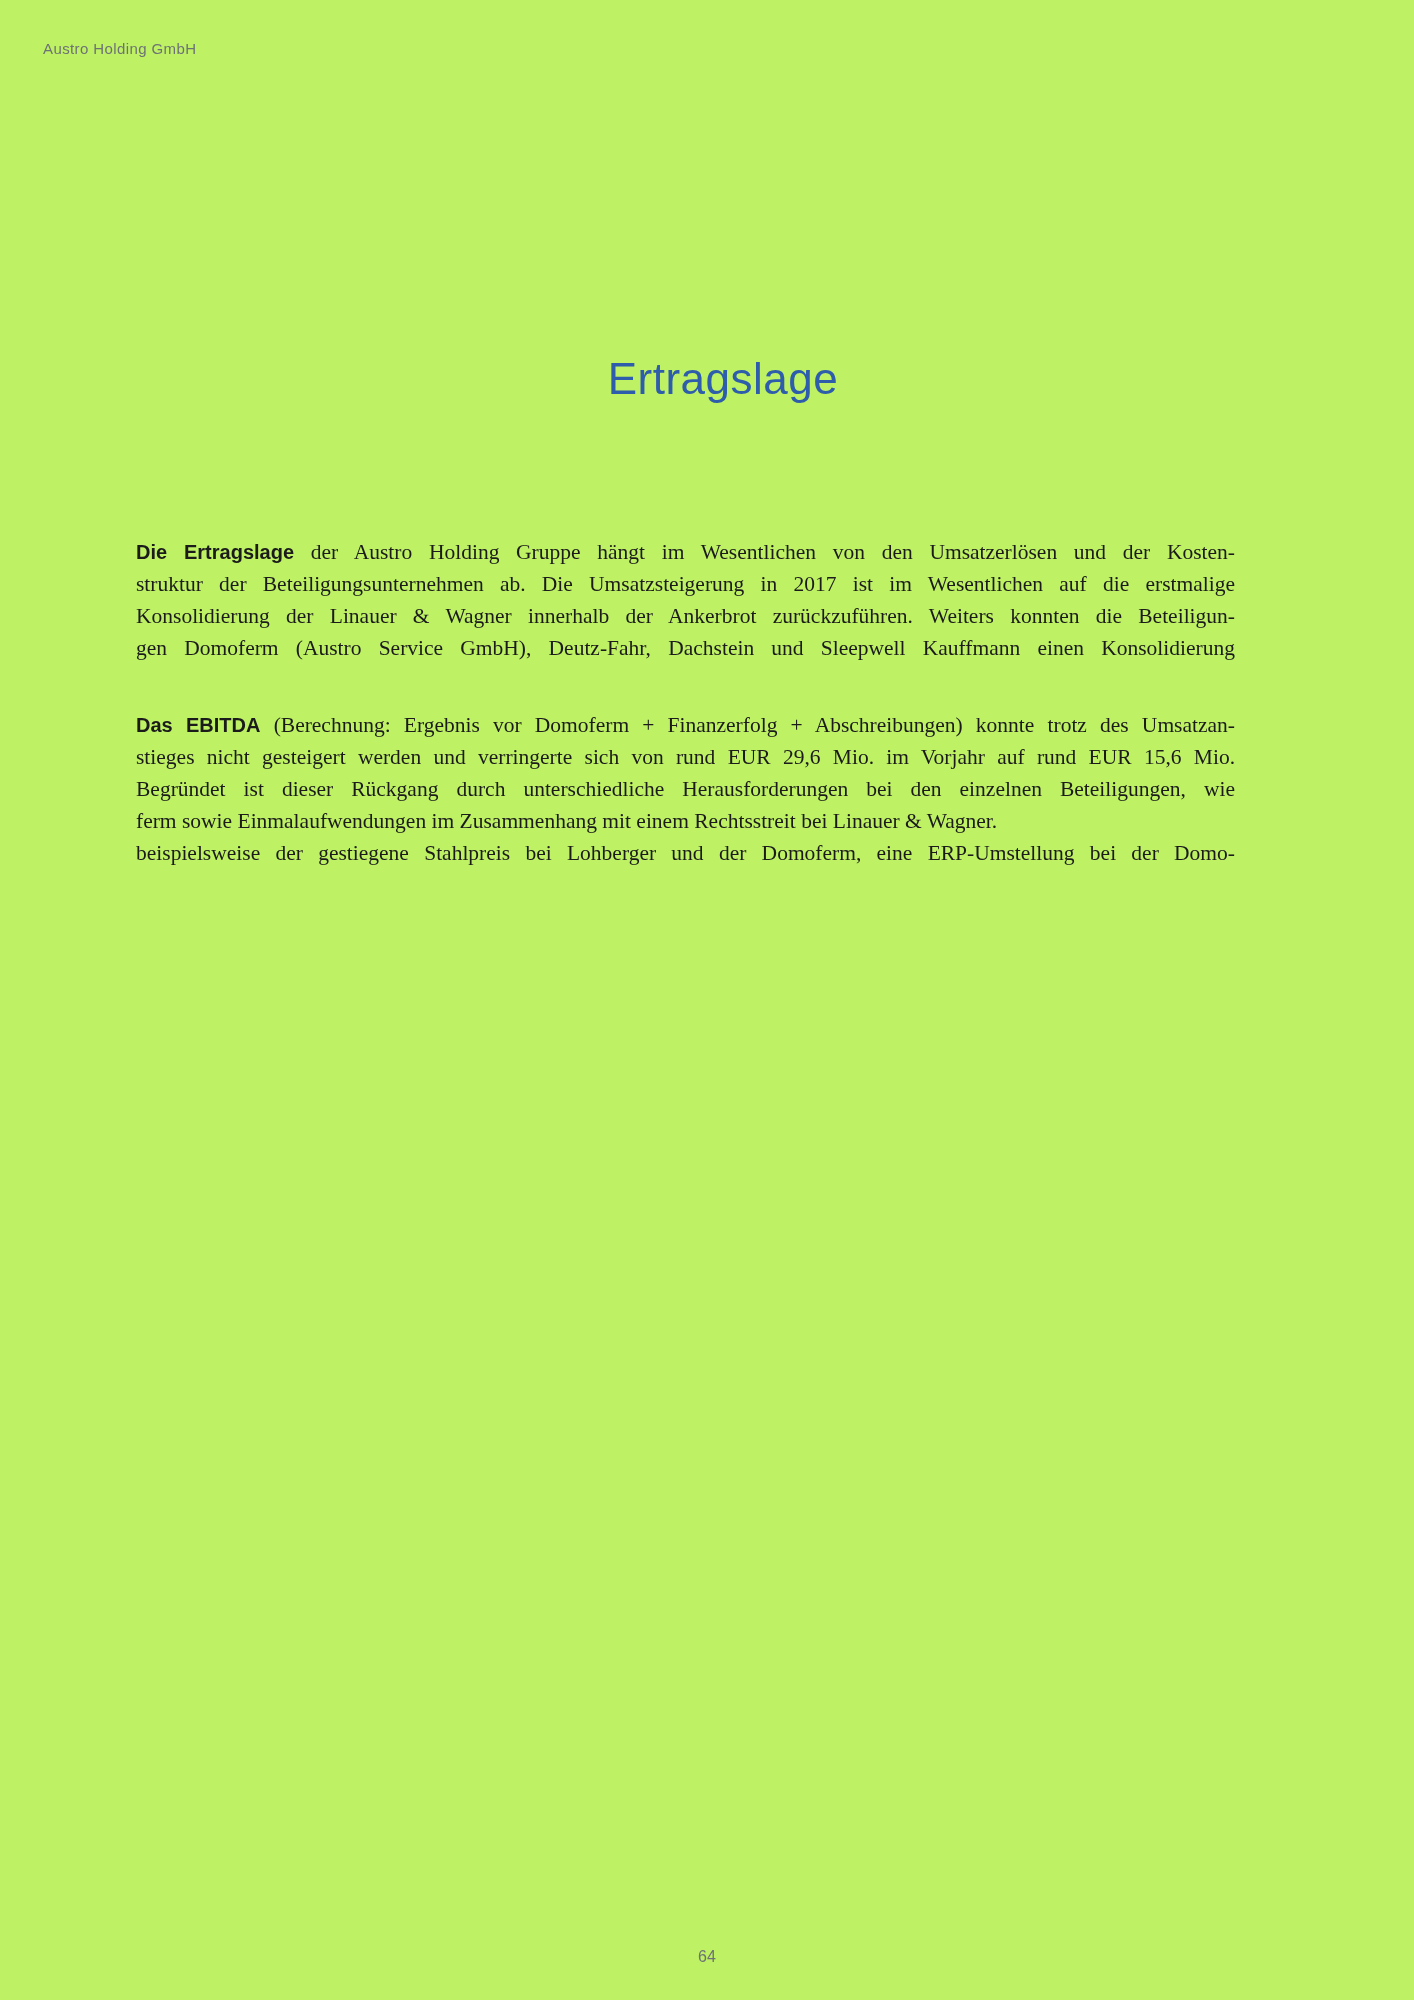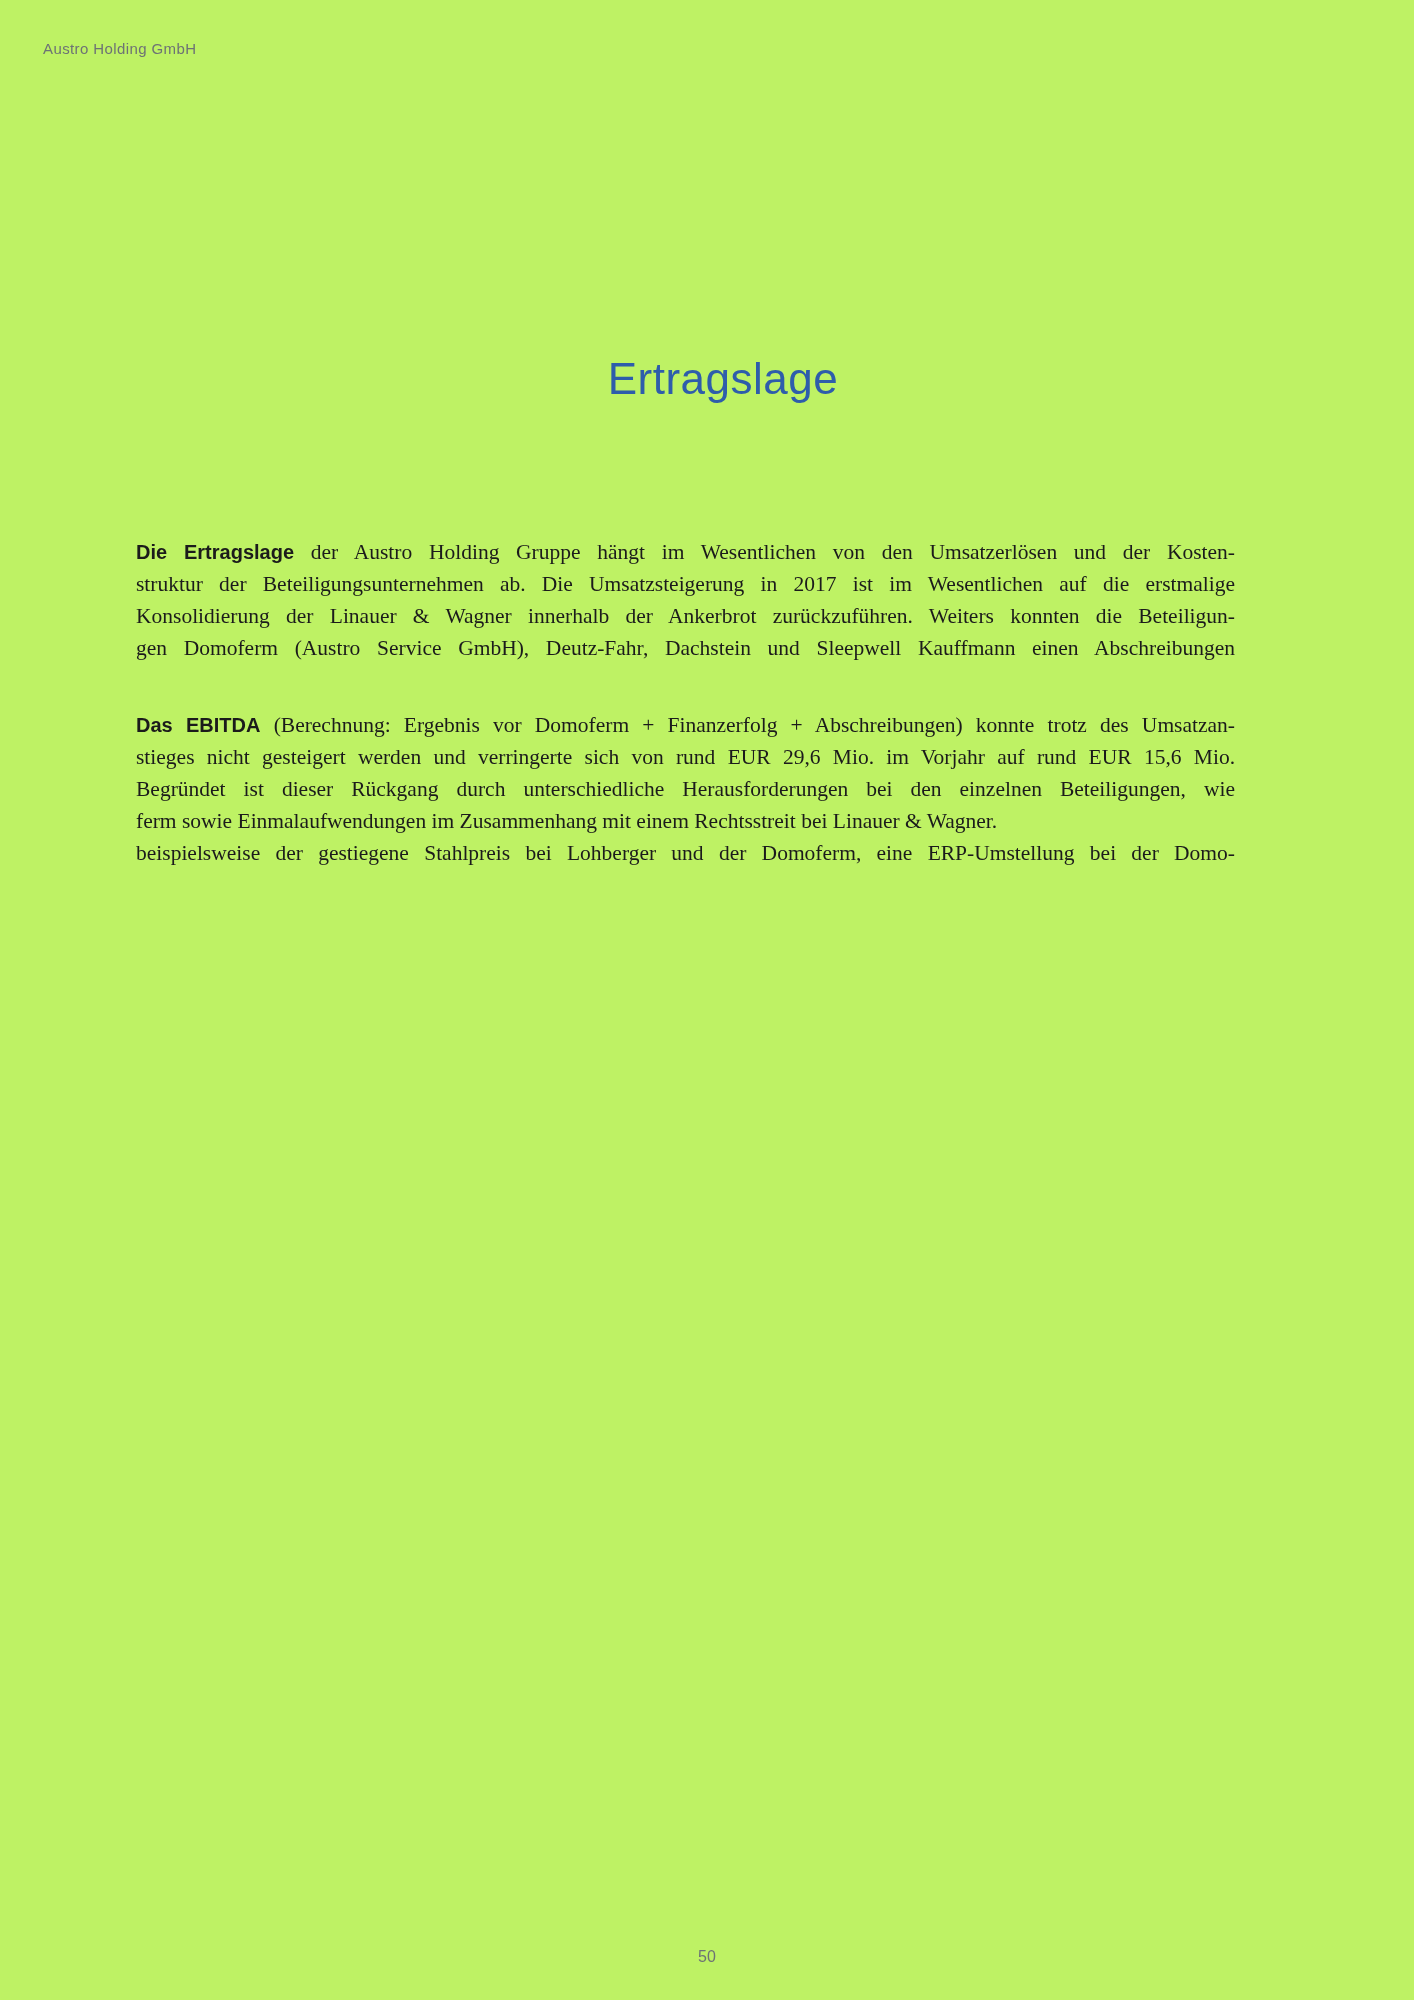--- a/index.html
+++ b/index.html
@@ -85,30 +85,30 @@
   </div>
 
   <h1 class="doc-title">Ertragslage</h1>
 
   <section class="textblock">
 
     <p class="para">
       <span class="line"><strong class="lead">Die Ertragslage</strong> <span>der Austro Holding Gruppe hängt im Wesentlichen von den Umsatzerlösen und der Kosten-</span></span>
       <span class="line">struktur der Beteiligungsunternehmen ab. Die Umsatzsteigerung in 2017 ist im Wesentlichen auf die erstmalige</span>
       <span class="line">Konsolidierung der Linauer &amp; Wagner innerhalb der Ankerbrot zurückzuführen. Weiters konnten die Beteiligun-</span>
-      <span class="line">gen Domoferm (Austro Service GmbH), Deutz-Fahr, Dachstein und Sleepwell Kauffmann einen Abschreibungen</span>
+      <span class="line">gen Domoferm (Austro Service GmbH), Deutz-Fahr, Dachstein und Sleepwell Kauffmann einen Konsolidierung</span>
     </p>
 
     <p class="para">
       <span class="line"><strong class="lead">Das EBITDA</strong> <span>(Berechnung: Ergebnis vor Domoferm + Finanzerfolg + Abschreibungen) konnte trotz des Umsatzan-</span></span>
       <span class="line">stieges nicht gesteigert werden und verringerte sich von rund EUR 29,6 Mio. im Vorjahr auf rund EUR 15,6 Mio.</span>
       <span class="line">Begründet ist dieser Rückgang durch unterschiedliche Herausforderungen bei den einzelnen Beteiligungen, wie</span>
       <span class="line line-last">ferm sowie Einmalaufwendungen im Zusammenhang mit einem Rechtsstreit bei Linauer &amp; Wagner.</span>
       <span class="line">beispielsweise der gestiegene Stahlpreis bei Lohberger und der Domoferm, eine ERP-Umstellung bei der Domo-</span>
     </p>
 
   </section>
 
   <div class="doc-footer">
-    <span>50</span>
+    <span>64</span>
   </div>
 
 </div>
 
 </body></html>

